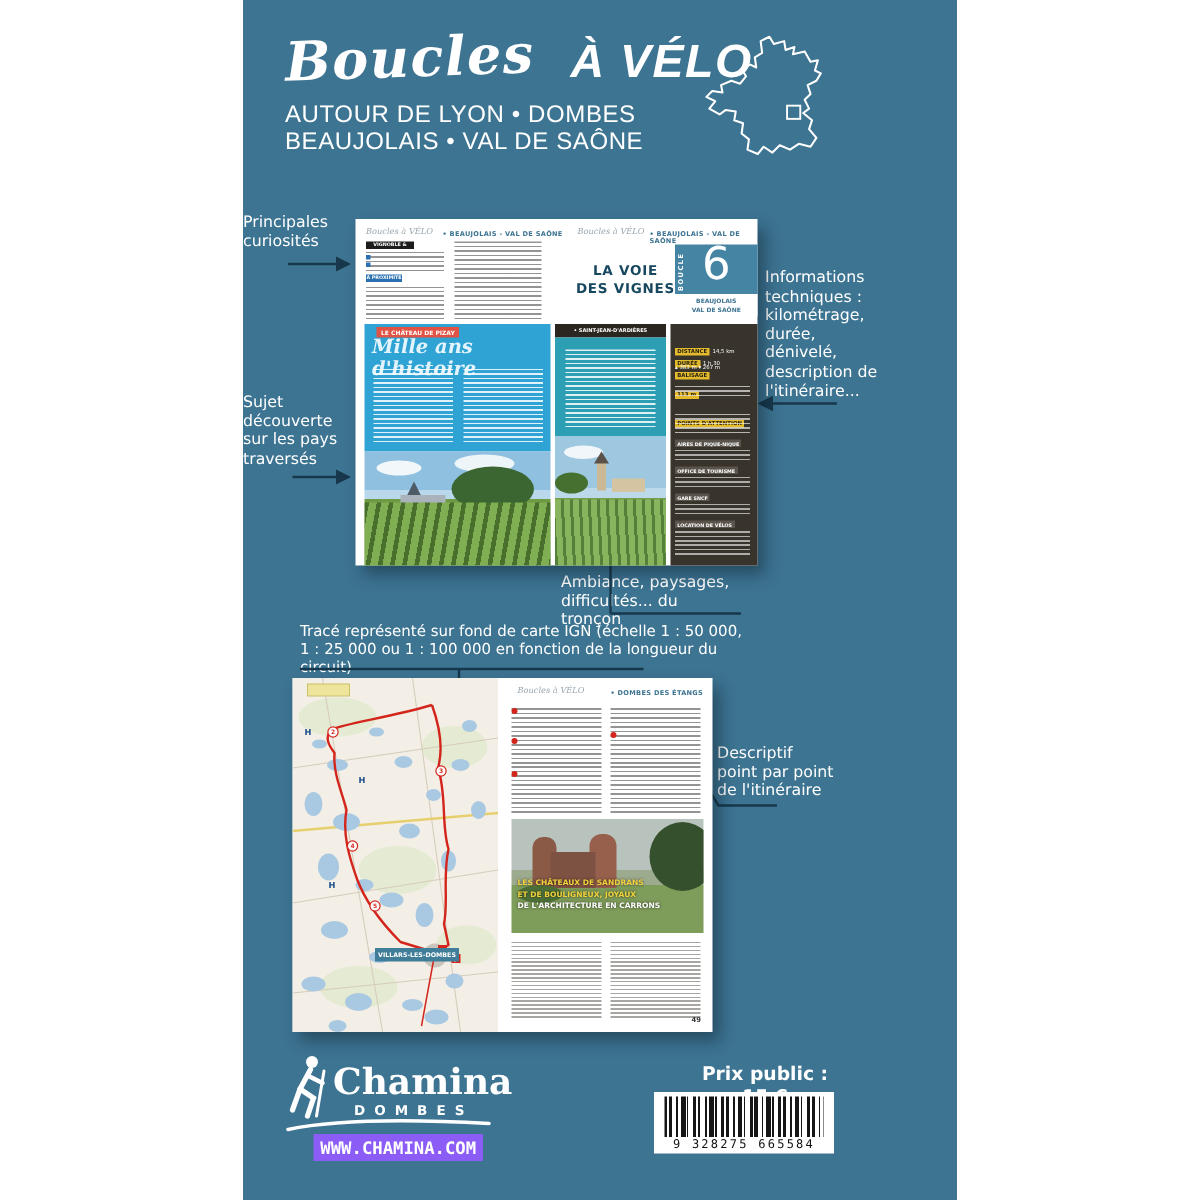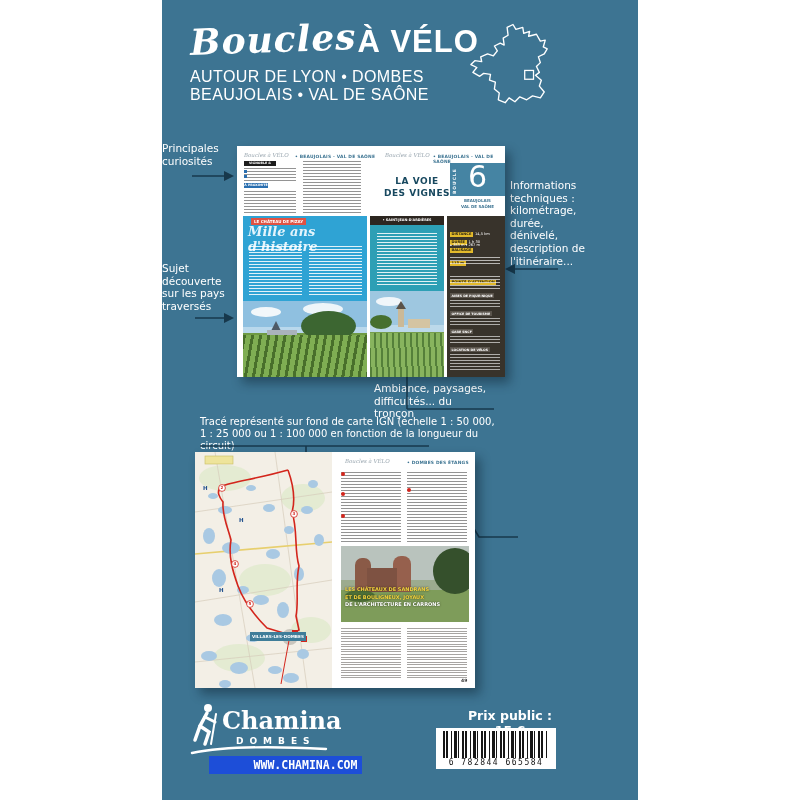--- a/index.html
+++ b/index.html
@@ -6,22 +6,22 @@
   .page{position:relative;width:800px;height:800px;background:#ffffff;overflow:hidden;
         font-family:"DejaVu Sans",sans-serif;}
   .abs{position:absolute;}
   .pre{white-space:pre-line;}
   .cover{position:absolute;left:162px;top:0;width:476px;height:800px;background:#3d7492;}
 
   
   .title-row{position:absolute;left:28px;top:18px;display:flex;align-items:baseline;color:#fff;}
   .title-script{font-family:"DejaVu Serif",serif;font-style:italic;font-weight:bold;
                 font-size:36px;letter-spacing:1px;transform:rotate(-2deg);}
-  .title-bold{font-family:"Liberation Sans",sans-serif;font-weight:bold;
-              font-size:31px;letter-spacing:1px;margin-left:1px;}
+  .title-bold{font-family:"Liberation Sans",sans-serif;font-style:italic;font-weight:bold;
+              font-size:31px;letter-spacing:1px;margin-left:24px;}
   .subtitle{position:absolute;left:28px;top:68px;color:#fff;font-family:"Liberation Sans",sans-serif;
             font-weight:normal;font-size:16px;line-height:18px;letter-spacing:.4px;}
 
   
   .note{color:#fff;font-size:10.5px;line-height:1.2;position:absolute;}
   .t-r{text-align:left;} .t-l{text-align:left;}
 
   
   .spread{position:absolute;background:#fff;box-shadow:5px 6px 10px rgba(8,24,36,.42);}
   .hdr-script{font-family:"DejaVu Serif",serif;font-style:italic;color:#9aa7b0;font-size:5.5px;}
@@ -35,22 +35,22 @@
 
   .vines{background:
      repeating-linear-gradient(100deg,#486f2b 0 3px,#7fae53 3px 8px);}
   .vines2{background:
      repeating-linear-gradient(87deg,#55803a 0 2px,#88b45e 2px 6px);}
   .blob{border-radius:50%;}
 
   
   .brand{font-family:"DejaVu Serif",serif;font-weight:bold;color:#fff;font-size:24px;}
   .brand-sub{color:#fff;font-weight:bold;font-size:9px;letter-spacing:6px;}
-  .webbox{background:#1d4ed8;color:#fff;font-family:"DejaVu Sans Mono",monospace;
-          font-weight:bold;font-size:11.5px;display:flex;align-items:center;justify-content:center;padding-left:40px;}
+  .webbox{background:#8b5cf6;color:#fff;font-family:"DejaVu Sans Mono",monospace;
+          font-weight:bold;font-size:11.5px;display:flex;align-items:center;justify-content:center;}
   .price{color:#fff;font-weight:bold;font-size:12.5px;}
   .barcode{background:#fff;}
   .bars{height:27px;margin:3px 7px 0 7px;
     background:repeating-linear-gradient(90deg,#161616 0 2px,#fff 2px 3px,#161616 3px 5px,#fff 5px 8px,#161616 8px 9px,#fff 9px 11px,#161616 11px 14px,#fff 14px 15px,#161616 15px 16px,#fff 16px 19px);}
   .digits{font-family:"DejaVu Sans Mono",monospace;font-size:8px;letter-spacing:1.5px;
           color:#111;text-align:center;margin-top:0px;}
 </style>
 </head>
 <body>
 
@@ -79,20 +79,23 @@
 description de
 l'itinéraire...</div>
   <div class="note pre t-r" style="left:0;width:71px;top:262px;">Sujet
 découverte
 sur les pays
 traversés</div>
   <div class="note pre t-r" style="left:212px;width:120px;top:382px;">Ambiance, paysages,
 difficultés... du tronçon</div>
   <div class="note pre t-l" style="left:38px;width:300px;top:416px;font-size:10px;">Tracé représenté sur fond de carte IGN (échelle 1 : 50 000,
 1 : 25 000 ou 1 : 100 000 en fonction de la longueur du circuit)</div>
+  <div class="note pre t-l" style="left:316px;width:92px;top:496px;">Descriptif
+point par point
+de l'itinéraire</div>
 
   <svg class="abs" style="left:0;top:0;pointer-events:none;" width="476" height="800" viewBox="0 0 476 800">
     <defs>
       <marker id="arr" viewBox="0 0 10 10" refX="8" refY="5" markerWidth="6.5" markerHeight="6.5" orient="auto">
         <path d="M0,0 L10,5 L0,10 Z" fill="#17384c"></path>
       </marker>
     </defs>
     <g stroke="#17384c" stroke-width="1.6" fill="none">
       <path d="M30,176 L70,176" marker-end="url(#arr)"></path>
       <path d="M396,269 L345,269" marker-end="url(#arr)"></path>
@@ -311,17 +314,17 @@
   <svg class="abs" style="left:28px;top:744px;" width="140" height="12" viewBox="0 0 140 12">
     <path d="M2,9 Q45,0 136,5" stroke="#fff" stroke-width="2.4" fill="none" stroke-linecap="round"></path>
   </svg>
   <div class="abs webbox" style="left:47px;top:756px;width:113px;height:18px;">
     <span>WWW.CHAMINA.COM</span>
   </div>
 
   <div class="abs price" style="left:300px;top:708px;width:96px;text-align:center;">Prix public : 15 €</div>
   <div class="abs barcode" style="left:274px;top:728px;width:120px;height:41px;">
     <div class="bars"></div>
-    <div class="digits">6 782844 665584</div>
+    <div class="digits">9 328275 665584</div>
   </div>
 
  </div>
 </div>
 
 </body></html>

